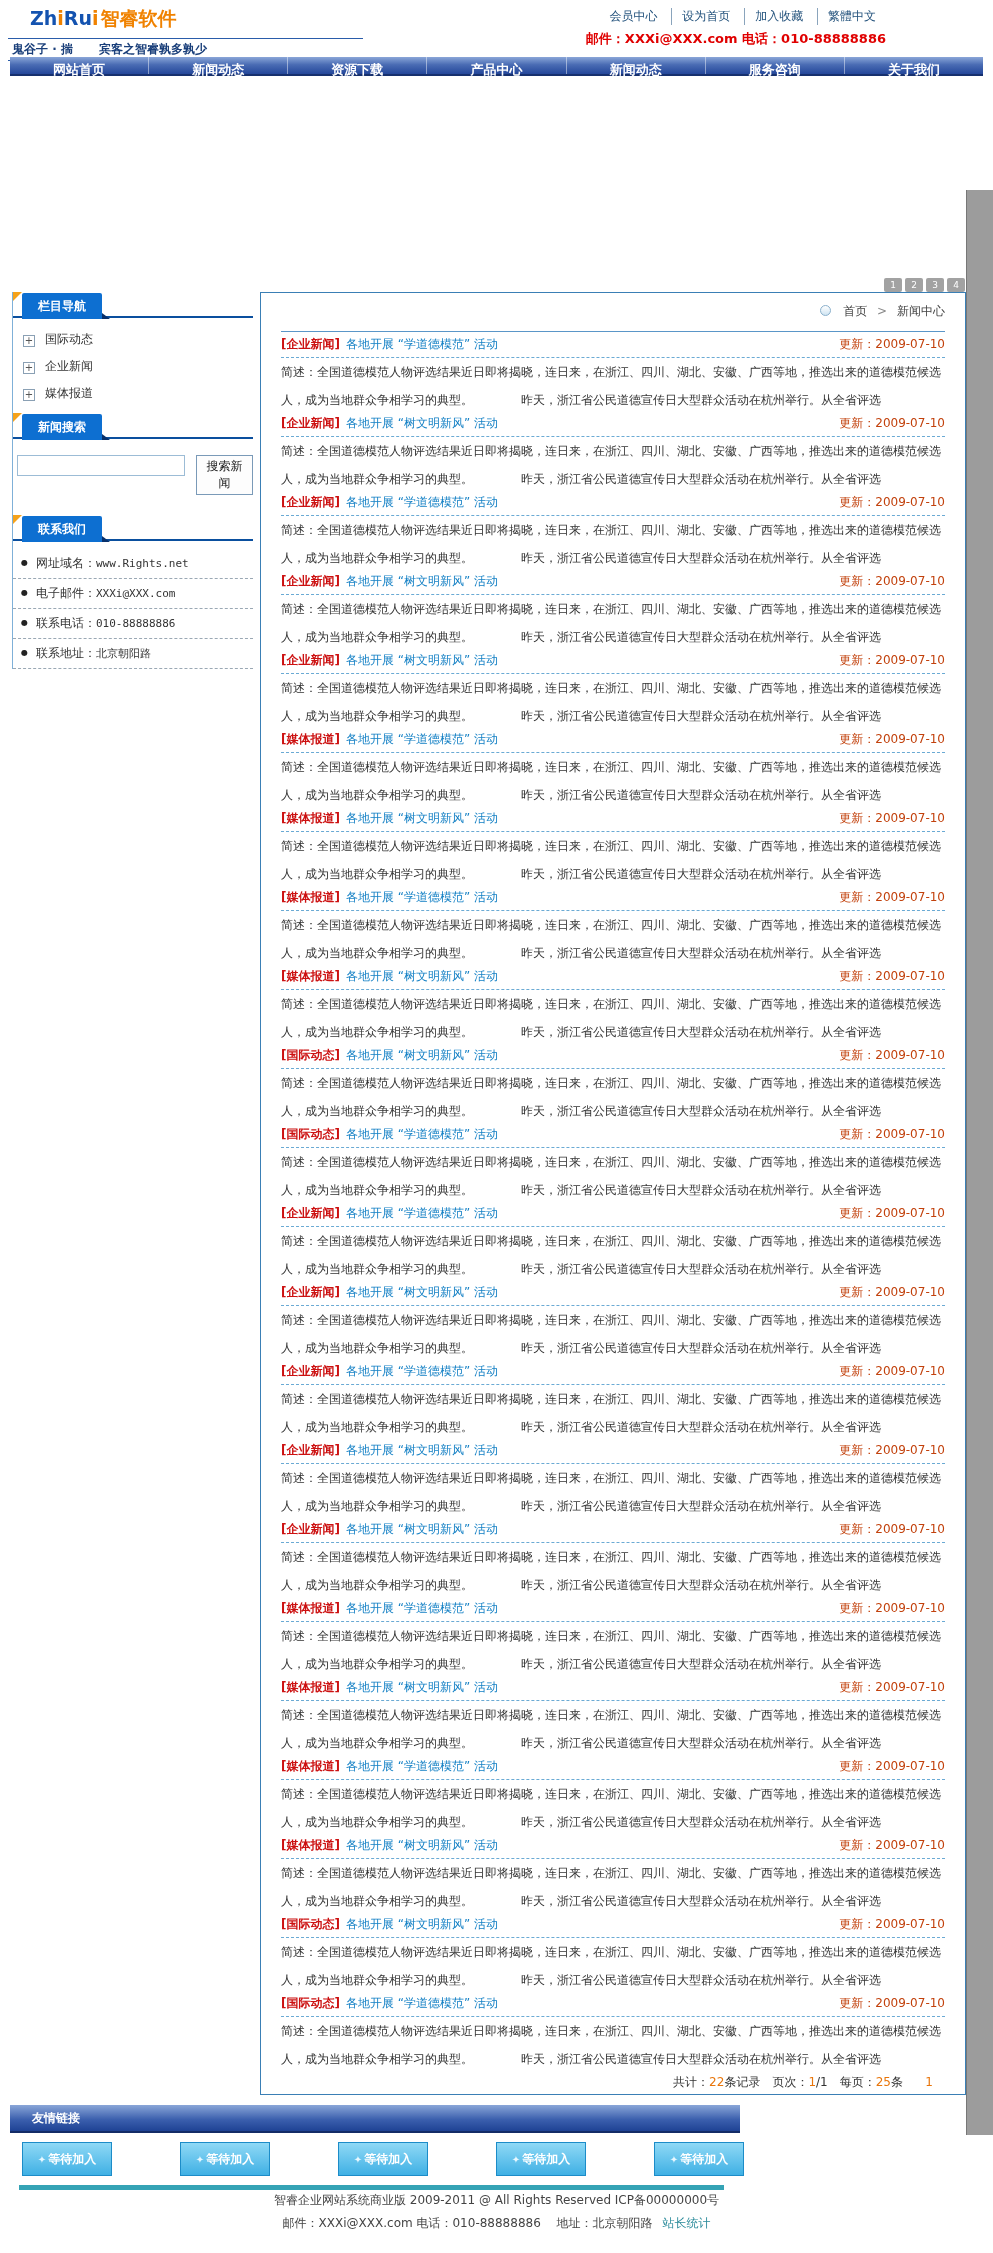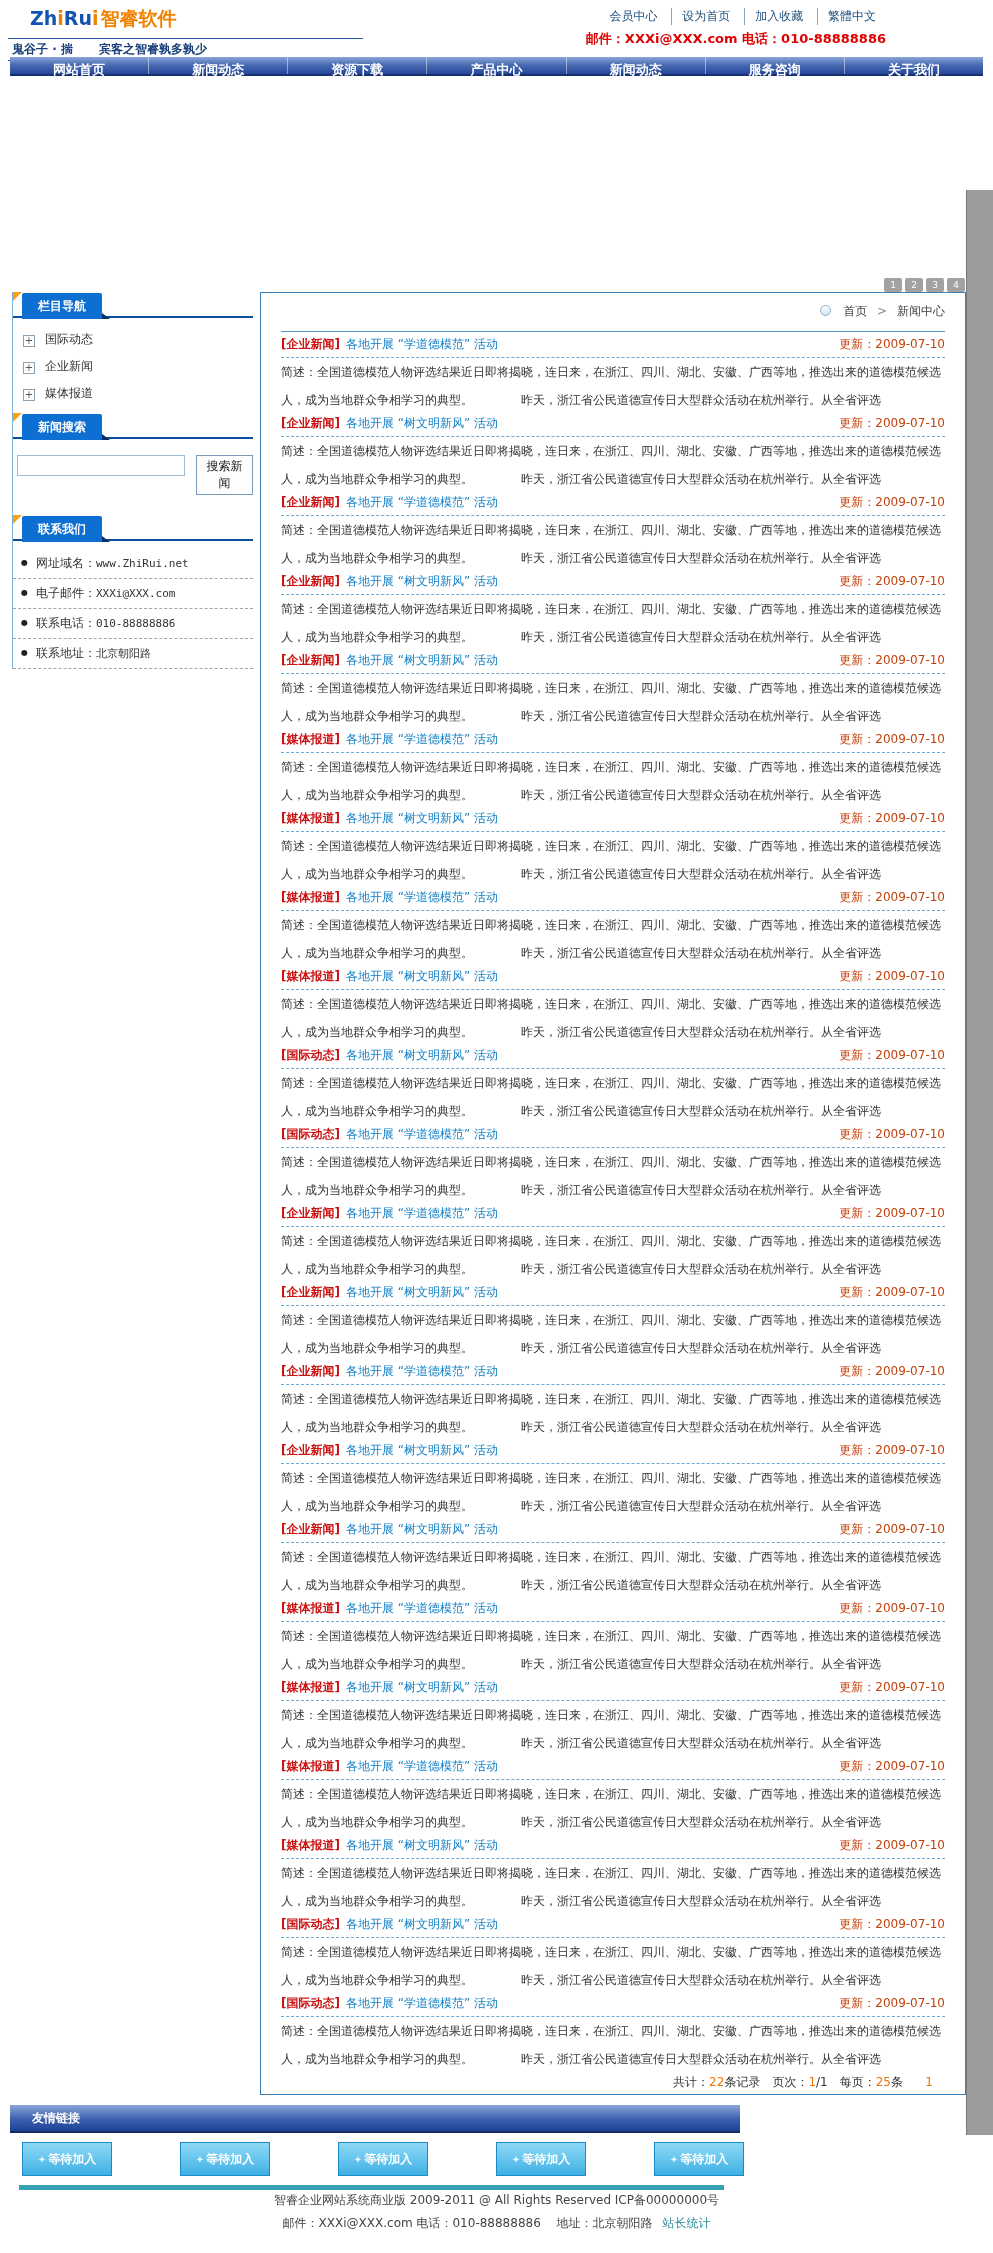--- a/index.html
+++ b/index.html
@@ -174,21 +174,21 @@
     <div class="search-row">
       <input type="text" style="">
       <button class="sbtn">搜索新闻</button>
     </div>
 
     <div class="side-head">
       <span class="tab">联系我们</span>
     </div>
     <ul class="contact-list">
 
-        <li><span>网址域名：</span><span class="cv">www.ZhiRui.net</span></li>
+        <li><span>网址域名：</span><span class="cv">www.Rights.net</span></li>
 
         <li><span>电子邮件：</span><span class="cv">XXXi@XXX.com</span></li>
 
         <li><span>联系电话：</span><span class="cv">010-88888886</span></li>
 
         <li><span>联系地址：</span><span class="cv">北京朝阳路</span></li>
 
     </ul>
   </div>
 

